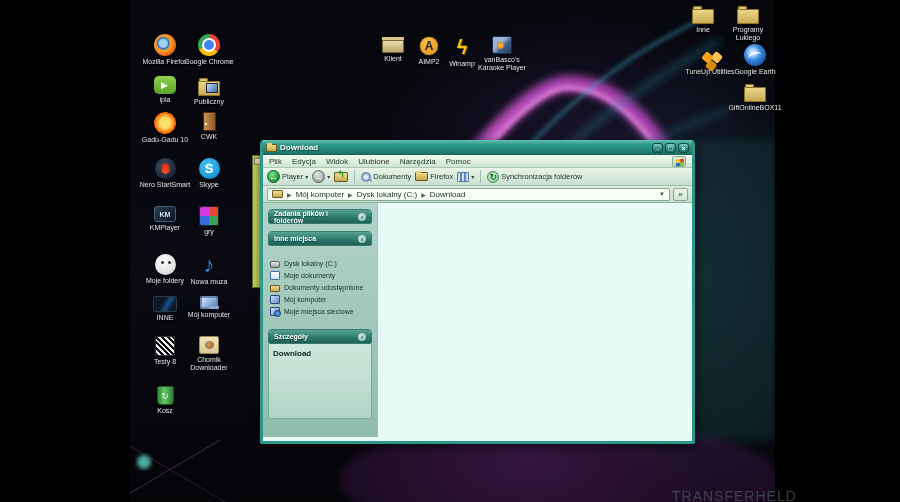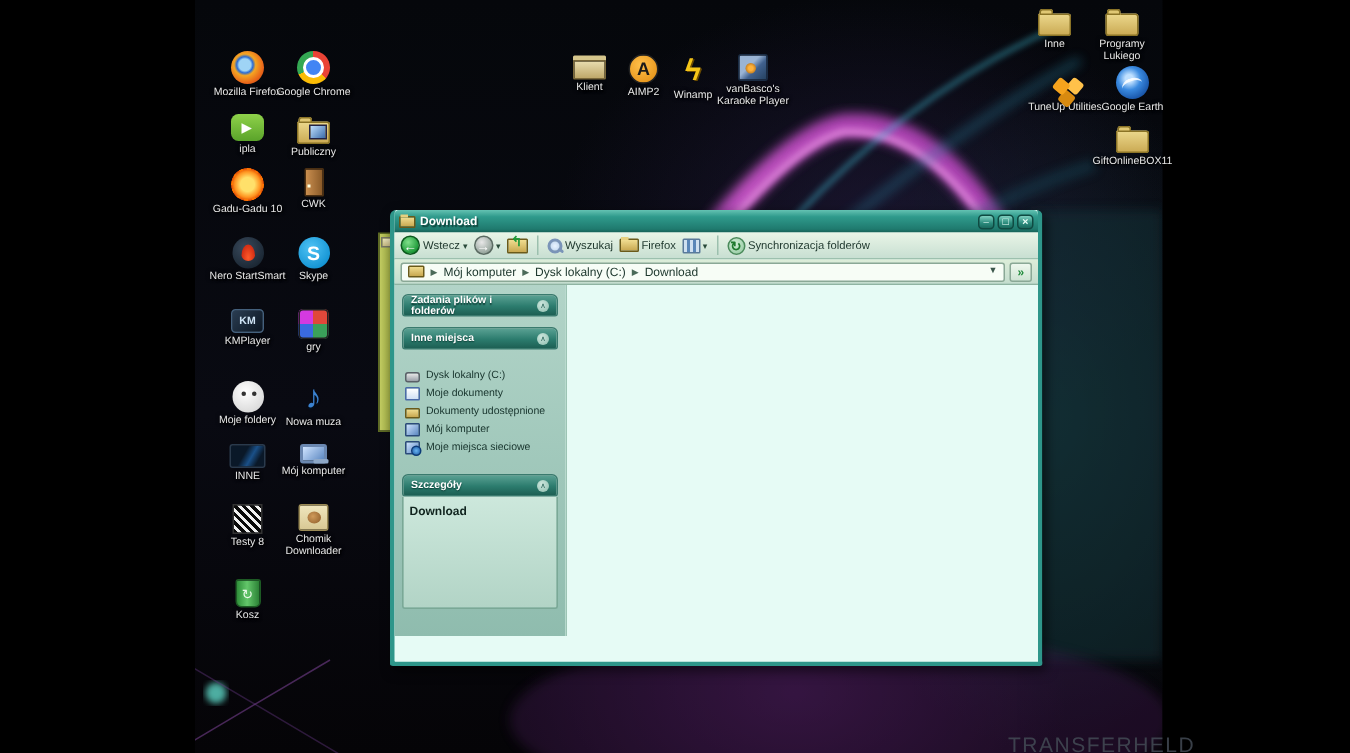--- a/index.html
+++ b/index.html
@@ -351,38 +351,48 @@
     <div class="titlebar">
       <span class="tfolder"></span>
       <span class="title">Download</span>
       <span class="winbtns">
         <span class="wbtn wb-min"></span>
         <span class="wbtn wb-max"></span>
         <span class="wbtn wb-close"></span>
       </span>
     </div>
 
+    <div class="menubar">
+      <span class="mitem">Plik</span>
+      <span class="mitem">Edycja</span>
+      <span class="mitem">Widok</span>
+      <span class="mitem">Ulubione</span>
+      <span class="mitem">Narzędzia</span>
+      <span class="mitem">Pomoc</span>
+      <span class="spacer"></span>
+      <span class="winlogo"></span>
+    </div>
 
     <div class="toolbar">
       <span class="tbtn">
         <span class="circ back">←</span>
-        <span>Wstecz</span>
+        <span>Player</span>
         <span class="caret">▾</span>
       </span>
       <span class="tbtn">
         <span class="circ fwd">→</span>
         <span class="caret">▾</span>
       </span>
       <span class="tbtn">
         <span class="i-upfolder"></span>
       </span>
       <span class="tsep"></span>
       <span class="tbtn">
         <span class="i-search"></span>
-        <span>Wyszukaj</span>
+        <span>Dokumenty</span>
       </span>
       <span class="tbtn">
         <span class="i-folders"></span>
         <span>Firefox</span>
       </span>
       <span class="tbtn">
         <span class="i-views"></span>
         <span class="caret">▾</span>
       </span>
       <span class="tsep"></span>

